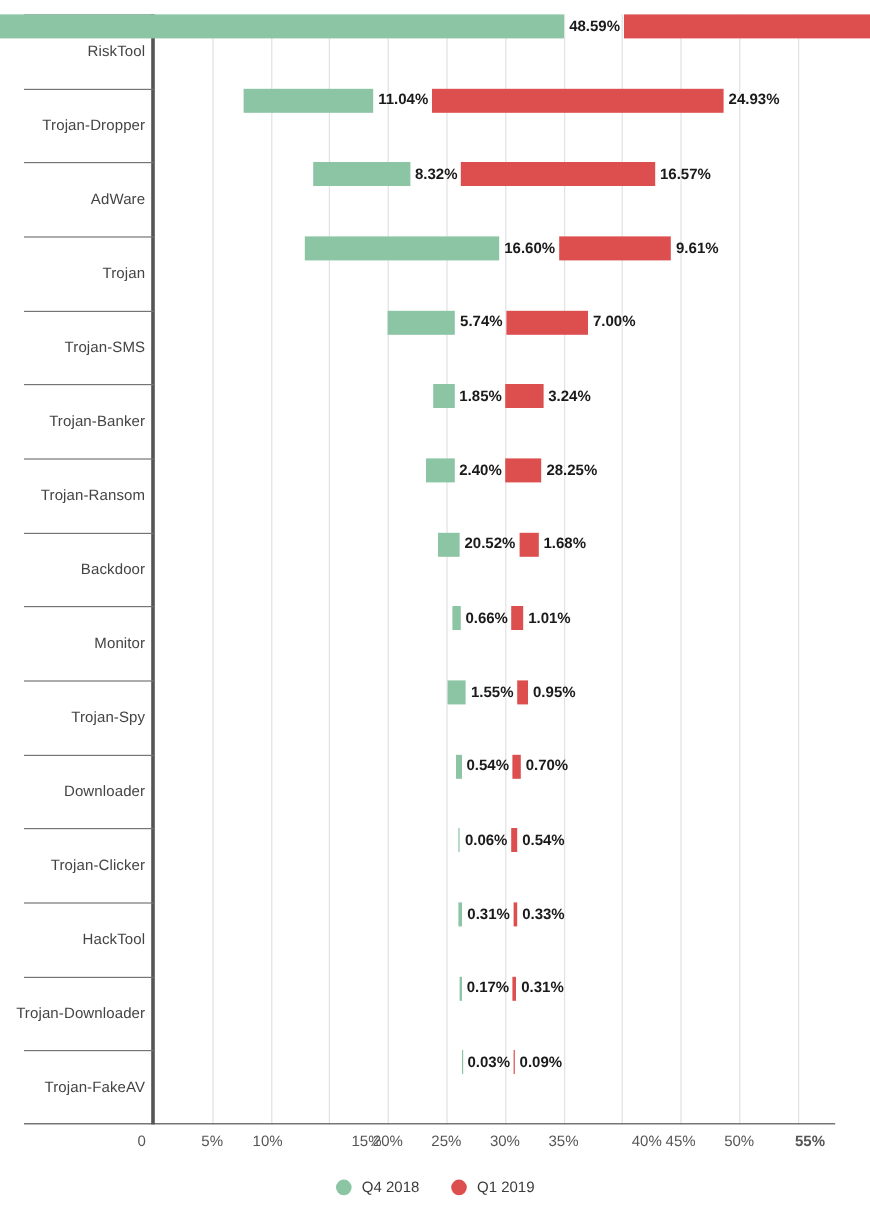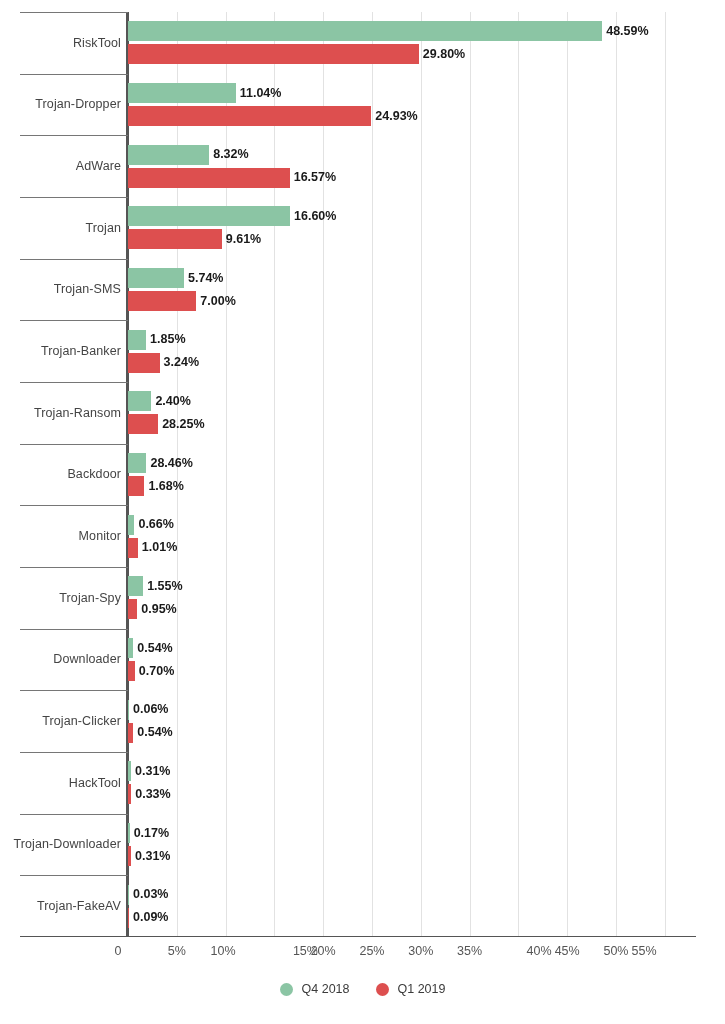--- a/index.html
+++ b/index.html
@@ -81,21 +81,21 @@
     color: #444444;
     letter-spacing: .1px;
   }
   .bars {
     position: absolute;
     left: 128px;
     top: 0;
     width: 597px;
     height: 100%;
     display: flex;
-    flex-direction: column;
+    flex-direction: row;
     justify-content: center;
     gap: 3px;
   }
   .bar-line {
     position: relative;
     height: 20px;
     display: flex;
     align-items: center;
   }
   .bar {
@@ -276,21 +276,21 @@
             <span class="bar-value">28.25%</span>
           </div>
         </div>
       </div>
       <div class="cat-row">
         <div class="cat-sep"></div>
         <div class="cat-label">Backdoor</div>
         <div class="bars">
           <div class="bar-line">
             <div class="bar" style="width: 18.4454px; background: rgb(139, 197, 164);"></div>
-            <span class="bar-value">28.46%</span>
+            <span class="bar-value">20.52%</span>
           </div>
           <div class="bar-line">
             <div class="bar" style="width: 16.3959px; background: rgb(221, 79, 79);"></div>
             <span class="bar-value">1.68%</span>
           </div>
         </div>
       </div>
       <div class="cat-row">
         <div class="cat-sep"></div>
         <div class="cat-label">Monitor</div>
@@ -396,21 +396,21 @@
       <span class="x-tick" style="left: 176.797px;">5%</span>
       <span class="x-tick" style="left: 223px;">10%</span>
       <span class="x-tick" style="left: 274.392px; margin-left: 31px;">15%</span>
       <span class="x-tick" style="left: 323.189px;">20%</span>
       <span class="x-tick" style="left: 371.986px;">25%</span>
       <span class="x-tick" style="left: 420.784px;">30%</span>
       <span class="x-tick" style="left: 469.581px;">35%</span>
       <span class="x-tick" style="left: 539px;">40%</span>
       <span class="x-tick" style="left: 567.175px;">45%</span>
       <span class="x-tick" style="left: 615.973px;">50%</span>
-      <span class="x-tick" style="left: 644px;">55%</span>
+      <span class="x-tick" style="left: 675px; font-weight: bold;">55%</span>
     </div>
 
   <div id="legend">
       <div class="legend-item">
         <span class="legend-dot" style="background: rgb(139, 197, 164);"></span>
         <span class="legend-label">Q4 2018</span>
       </div>
       <div class="legend-item">
         <span class="legend-dot" style="background: rgb(221, 79, 79);"></span>
         <span class="legend-label">Q1 2019</span>

